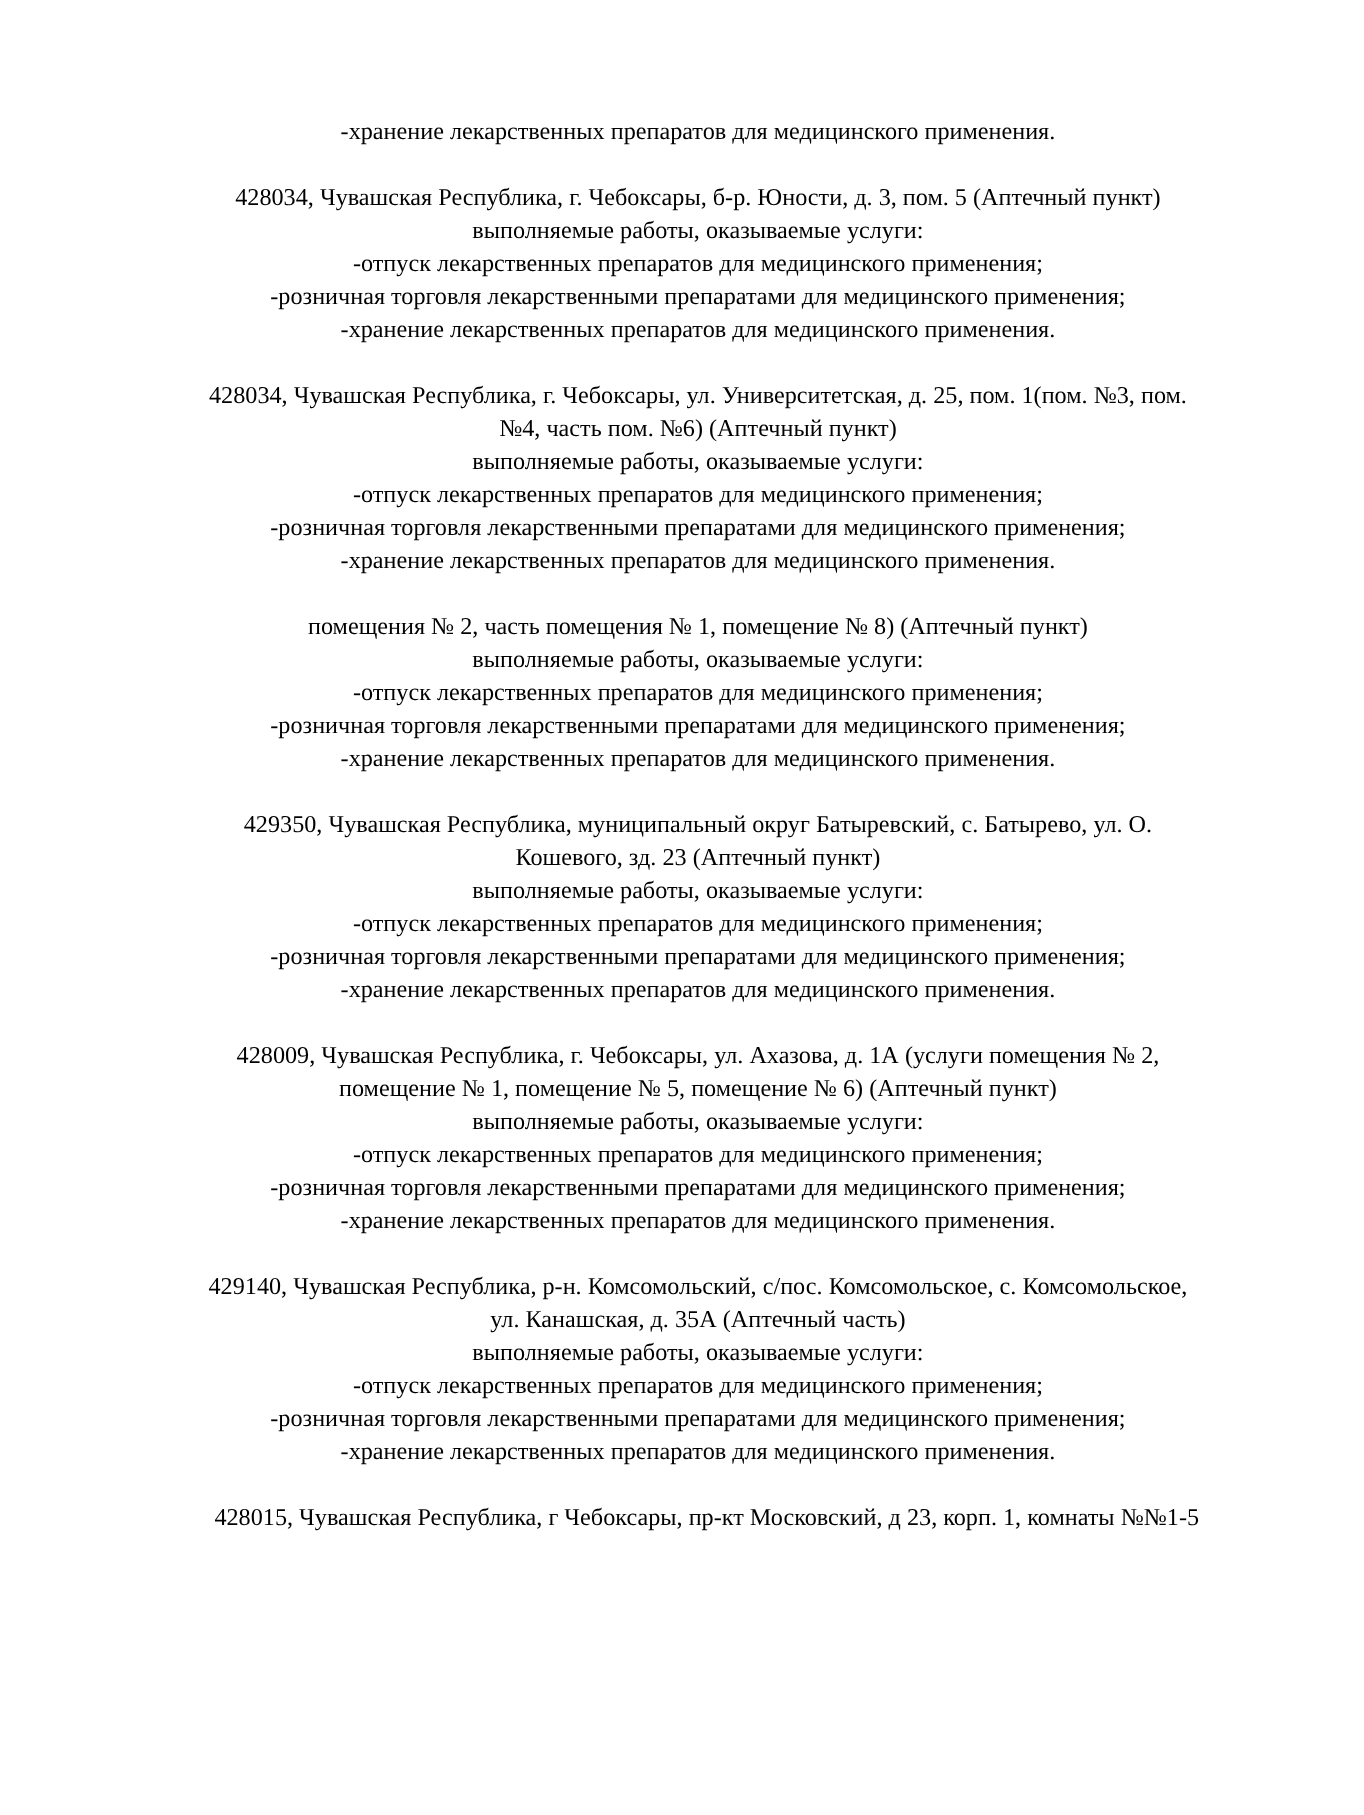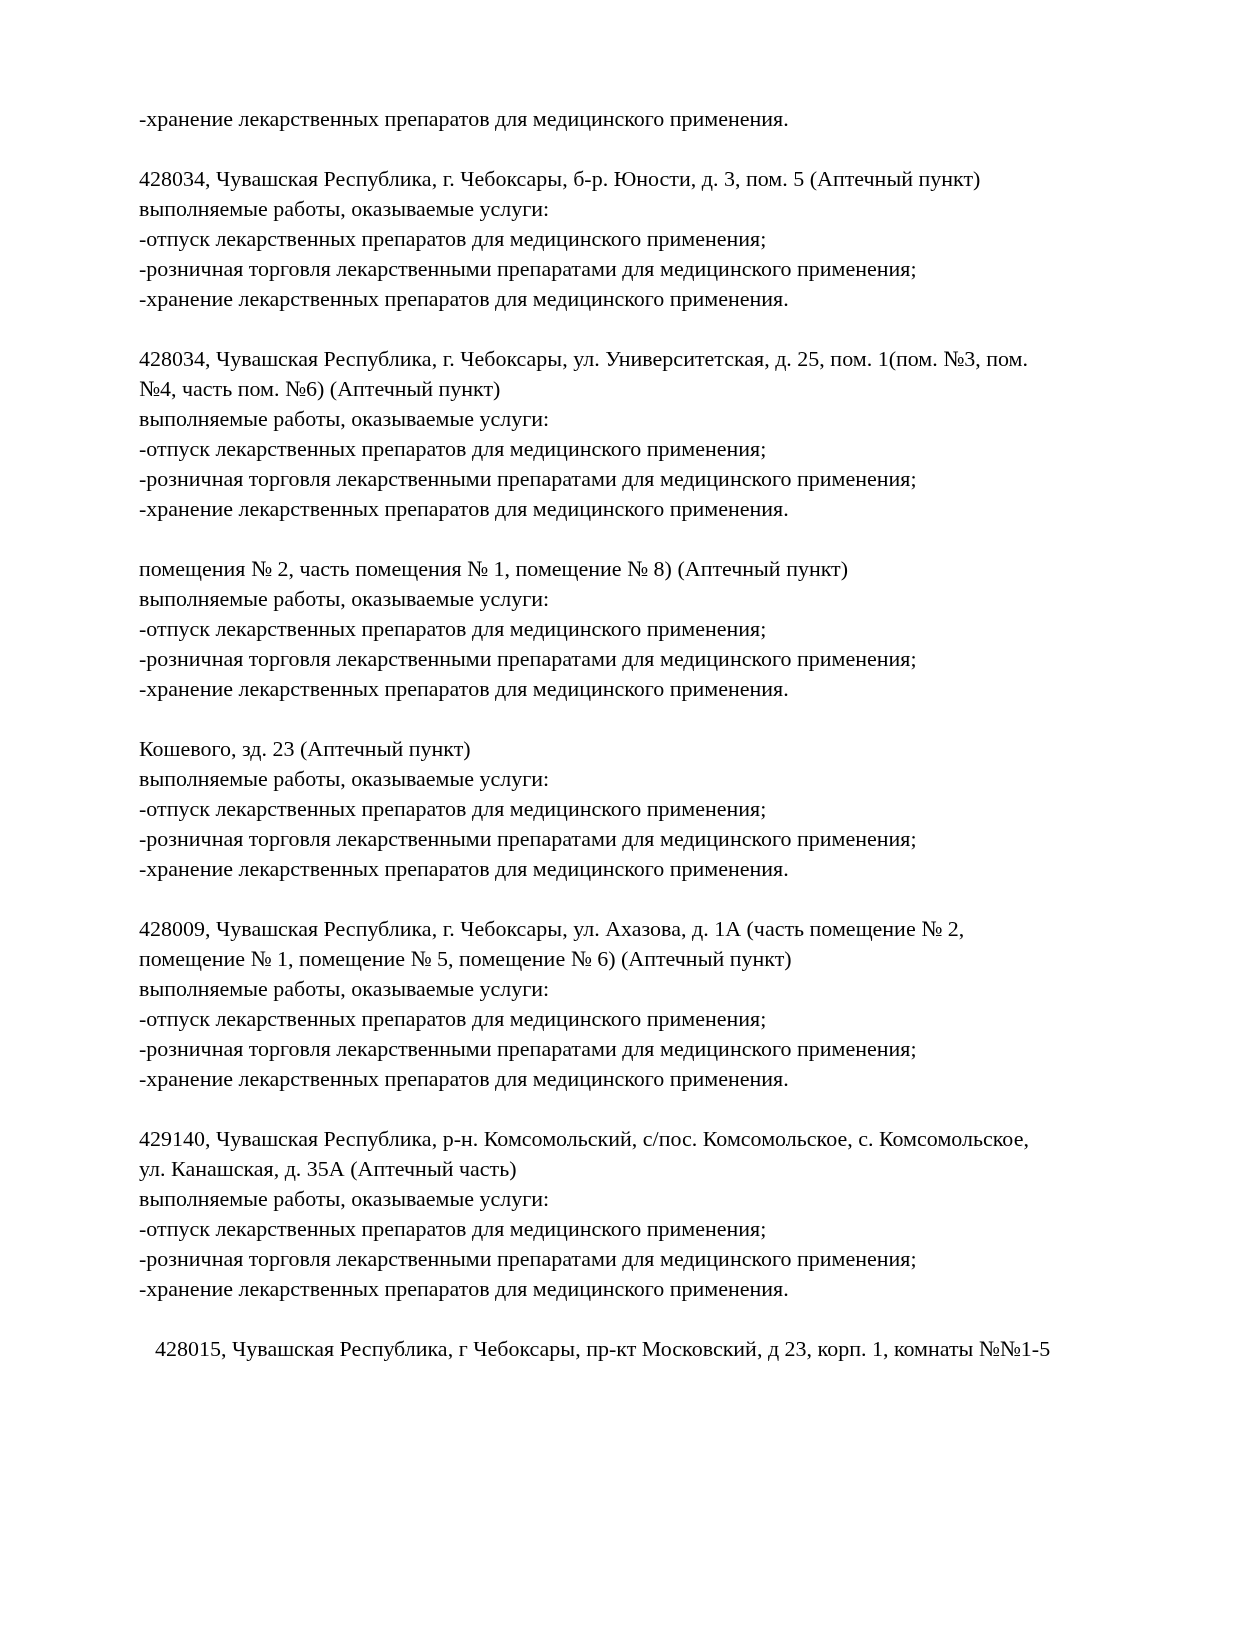--- a/index.html
+++ b/index.html
@@ -20,20 +20,21 @@
   .content {
     box-sizing: border-box;
     padding: 104px 110px 0 139px;
   }
   .paragraph {
     margin: 0 0 30px 0;
     padding: 0;
   }
   .line {
     white-space: nowrap;
+    text-align: center;
   }
   .closing {
     margin-bottom: 0;
     margin-left: 16px;
   }
 </style>
 </head>
 <body>
 
 <div class="content">
@@ -56,28 +57,29 @@
         <div class="line">-хранение лекарственных препаратов для медицинского применения.</div>
       </div>
       <div class="paragraph">
         <div class="line">помещения № 2, часть помещения № 1, помещение № 8) (Аптечный пункт)</div>
         <div class="line">выполняемые работы, оказываемые услуги:</div>
         <div class="line">-отпуск лекарственных препаратов для медицинского применения;</div>
         <div class="line">-розничная торговля лекарственными препаратами для медицинского применения;</div>
         <div class="line">-хранение лекарственных препаратов для медицинского применения.</div>
       </div>
       <div class="paragraph">
+        <div class="line">429350, Чувашская Республика, муниципальный округ Батыревский, с. Батырево, ул. О.</div>
         <div class="line">Кошевого, зд. 23 (Аптечный пункт)</div>
         <div class="line">выполняемые работы, оказываемые услуги:</div>
         <div class="line">-отпуск лекарственных препаратов для медицинского применения;</div>
         <div class="line">-розничная торговля лекарственными препаратами для медицинского применения;</div>
         <div class="line">-хранение лекарственных препаратов для медицинского применения.</div>
       </div>
       <div class="paragraph">
-        <div class="line">428009, Чувашская Республика, г. Чебоксары, ул. Ахазова, д. 1А (часть помещение № 2,</div>
+        <div class="line">428009, Чувашская Республика, г. Чебоксары, ул. Ахазова, д. 1А (услуги помещения № 2,</div>
         <div class="line">помещение № 1, помещение № 5, помещение № 6) (Аптечный пункт)</div>
         <div class="line">выполняемые работы, оказываемые услуги:</div>
         <div class="line">-отпуск лекарственных препаратов для медицинского применения;</div>
         <div class="line">-розничная торговля лекарственными препаратами для медицинского применения;</div>
         <div class="line">-хранение лекарственных препаратов для медицинского применения.</div>
       </div>
       <div class="paragraph">
         <div class="line">429140, Чувашская Республика, р-н. Комсомольский, с/пос. Комсомольское, с. Комсомольское,</div>
         <div class="line">ул. Канашская, д. 35А (Аптечный часть)</div>
         <div class="line">выполняемые работы, оказываемые услуги:</div>

